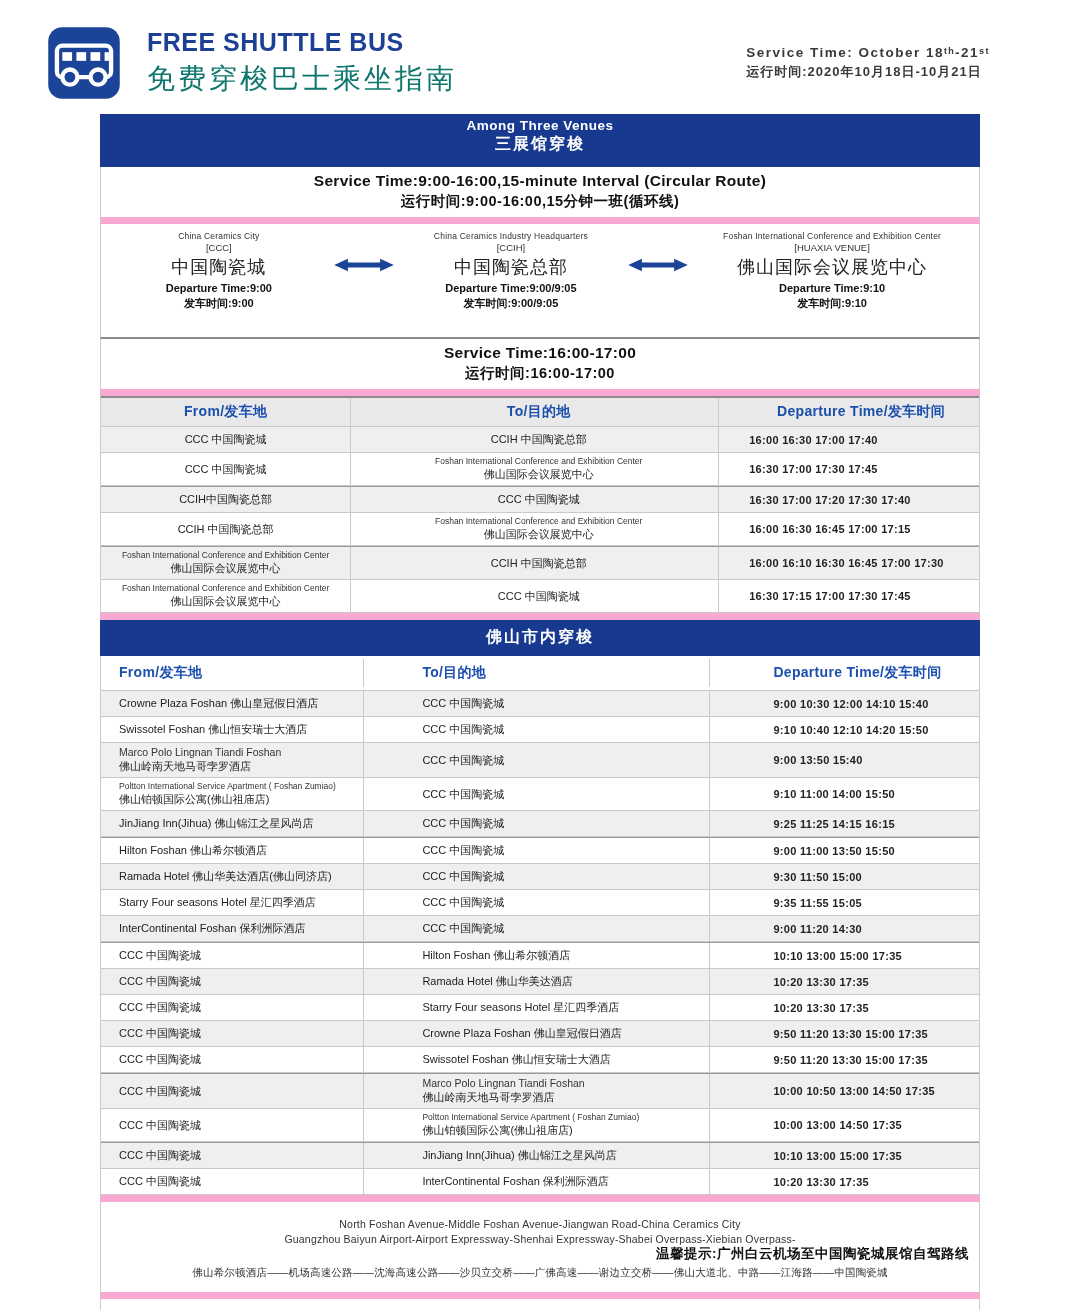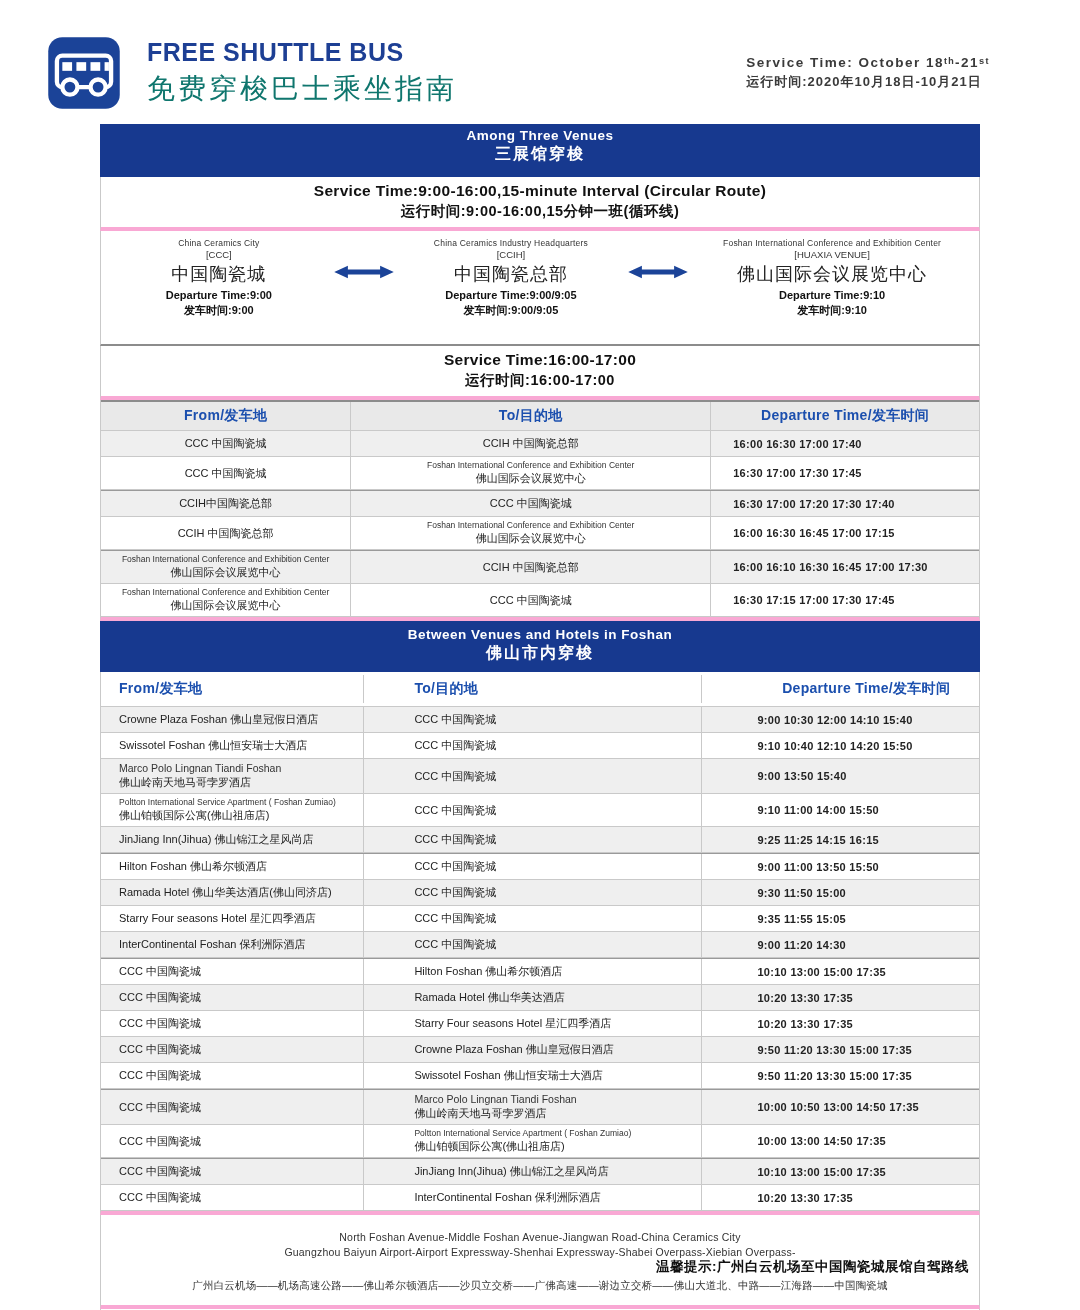--- a/index.html
+++ b/index.html
@@ -3,55 +3,55 @@
 <meta charset="utf-8">
 <style>
   * { margin:0; padding:0; box-sizing:border-box; }
   html,body { background:#ffffff; }
   body {
     width:1080px; height:1310px; position:relative;
     font-family:"Liberation Sans","DejaVu Sans",sans-serif;
     color:#222; overflow:hidden;
   }
   
-  .topbar { display:flex; align-items:center; padding:34px 90px 10px 45px; }
+  .topbar { display:flex; align-items:center; padding:24px 90px 10px 45px; }
   .bus-badge { width:78px; height:78px; flex:0 0 78px; }
   .title-block { margin-left:24px; }
   .title-en { font-size:25px; font-weight:bold; color:#1d3f94; letter-spacing:.5px; }
   .title-cn { font-size:28px; color:#0f766e; letter-spacing:3px; margin-top:3px; }
   .svc-block { margin-left:auto; text-align:left; }
   .svc-en { font-size:13.5px; font-weight:bold; color:#3a3a3a; letter-spacing:1.5px; }
   .svc-cn { font-size:13px; font-weight:bold; color:#3a3a3a; letter-spacing:1px; margin-top:3px; }
   
   .content { width:880px; margin:2px auto 0 100px; }
   .banner { background:#17398f; color:#fff; text-align:center; padding:4px 0 12px; }
   .banner .b-en { font-size:13.5px; font-weight:bold; letter-spacing:.5px; }
   .banner .b-cn { font-size:16px; font-weight:bold; letter-spacing:2px; margin-top:1px; }
-  .wbox { border-left:1px solid #c9c9c9; border-right:1px solid #c9c9c9; border-bottom:4px solid #f9a8d4; background:#fff; text-align:center; }
+  .wbox { border-left:1px solid #c9c9c9; border-right:1px solid #c9c9c9; border-bottom:7px solid #f9a8d4; background:#fff; text-align:center; }
   .svcbox { padding:5px 0 6px; }
   .svcbox .s-en { font-size:15.5px; font-weight:bold; color:#111; letter-spacing:.3px; }
   .svcbox .s-cn { font-size:14.5px; font-weight:bold; color:#111; margin-top:2px; letter-spacing:.5px; }
   
   .venues { display:flex; align-items:flex-start; justify-content:center; padding:7px 4px 26px;
             border-bottom:2px solid #8c8c8c; }
   .venue { text-align:center; }
   .venue.v1 { width:235px; } .venue.v2 { width:240px; } .venue.v3 { width:295px; }
   .v-en { font-size:8.5px; color:#333; letter-spacing:.2px; }
   .v-code { font-size:9.5px; color:#333; margin-top:1px; }
   .v-cn { font-size:18px; color:#222; margin-top:2px; letter-spacing:1px; }
   .v-dep-en { font-size:11px; font-weight:bold; color:#111; margin-top:3px; }
   .v-dep-cn { font-size:11px; font-weight:bold; color:#111; margin-top:2px; }
   .arrow { width:62px; margin-top:26px; flex:0 0 62px; }
   .arrow svg { width:62px; height:16px; display:block; }
   
-  .thead, .tr { display:grid; }
+  .thead, .tr { display:grid;gap:8px; }
   .t1 .thead, .t1 .tr { grid-template-columns:28.5% 41% 30.5%; }
   .t2 .thead, .t2 .tr { grid-template-columns:30% 38.5% 31.5%; }
   .th, .td { border-right:1px solid #c9c9c9; padding:5px 4px; display:flex; flex-direction:column; justify-content:center; }
-  .th:last-child, .td:last-child { border-right:none;text-align:center; }
+  .th:last-child, .td:last-child { border-right:none; }
   .thead { border-bottom:1px solid #c9c9c9; }
   .t1 .thead { background:#e9e9e9; border-top:2px solid #8c8c8c; }
   .t1 .thead .th { align-items:center; }
   .th span { font-size:14px; font-weight:bold; color:#1b4fae; letter-spacing:.3px; }
   .t2 .thead { background:#fff; padding:3px 0; }
   .t2 .th-from { padding-left:18px; } .t2 .th-to { padding-left:50px; } .t2 .th-time { padding-left:55px; }
   .tr { border-bottom:1px solid #c9c9c9; min-height:26px; }
   .tbody .tr:nth-child(odd) { background:#efefef; }
   .tr.gsep { border-top:1px solid #9a9a9a; }
   .td .l1 { font-size:11px; color:#222; }
@@ -229,21 +229,20 @@
             <span class="l1">CCC 中国陶瓷城</span>
           </div>
         <div class="td t-time">
             <span class="l1">16:30 17:15 17:00 17:30 17:45</span>
           </div>
       </div>
     </div>
   </div>
 
   <div class="banner" style="padding:6px 0 8px;">
-    <div class="b-en">Between Venues and Hotels in Foshan</div>
     <div class="b-cn">佛山市内穿梭</div>
   </div>
 
   <div class="wbox t2" style="text-align:left;">
     <div class="thead">
       <div class="th th-from">
           <span>From/发车地</span>
         </div>
       <div class="th th-to">
           <span>To/目的地</span>
@@ -455,21 +454,21 @@
             <span class="l1">10:20 13:30 17:35</span>
           </div>
       </div>
     </div>
   </div>
 
   <div class="wbox fbox">
     <div class="f-small">North Foshan Avenue-Middle Foshan Avenue-Jiangwan Road-China Ceramics City</div>
     <div class="f-small">Guangzhou Baiyun Airport-Airport Expressway-Shenhai Expressway-Shabei Overpass-Xiebian Overpass-</div>
     <div class="f-tip">温馨提示:广州白云机场至中国陶瓷城展馆自驾路线</div>
-    <div class="f-small">广州白云机场——机场高速公路——佛山希尔顿酒店——沙贝立交桥——广佛高速——谢边立交桥——佛山大道北、中路——江海路——中国陶瓷城</div>
+    <div class="f-small">佛山希尔顿酒店——机场高速公路——沈海高速公路——沙贝立交桥——广佛高速——谢边立交桥——佛山大道北、中路——江海路——中国陶瓷城</div>
   </div>
 
   <div class="wbox fbox">
     
     
     
     
   </div>
 
 </div>

